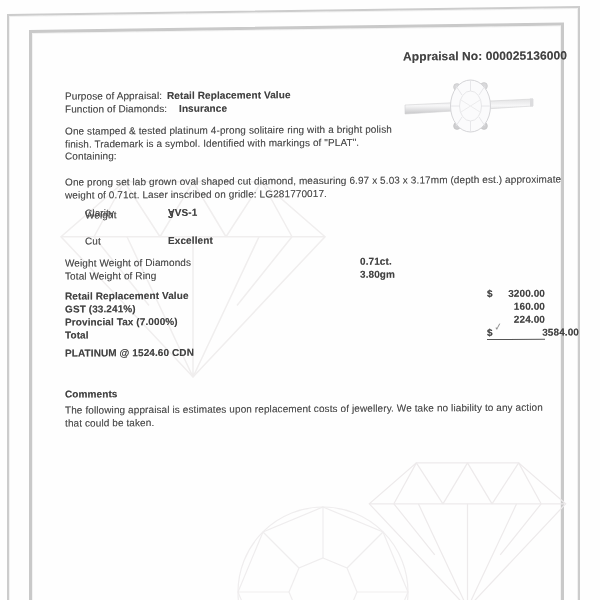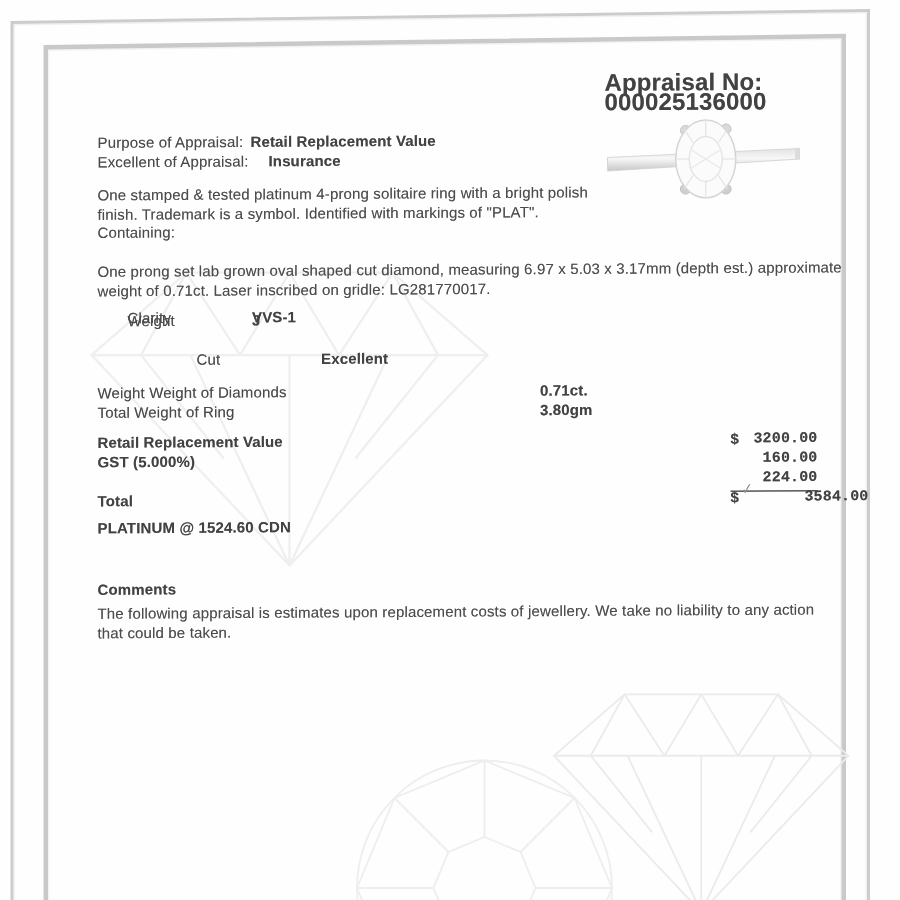--- a/index.html
+++ b/index.html
@@ -12,26 +12,26 @@
     color:#4a4a4a;
   }
   
   .frame{position:absolute;background:transparent;transform-origin:0 0;transform:skewY(-0.8deg);}
   .frame.outer{left:7px;top:14px;width:569px;height:660px;border:2px solid #cccccc;box-shadow:0 0 0 1px #f1f1f1 inset;}
   .frame.inner{left:29px;top:30px;width:529px;height:640px;border:3px solid #c9c9c9;box-shadow:0 0 0 1px #f3f3f3 inset;}
   .wm{position:absolute;pointer-events:none;}
   .content{position:absolute;left:0;top:0;width:600px;height:600px;transform-origin:0 0;transform:skewY(-0.35deg);}
   .t{position:absolute;font-size:10px;line-height:12.5px;letter-spacing:.1px;text-shadow:0 0 .4px rgba(90,90,90,.55);}
   .b{font-weight:bold;color:#424242;}
-  .appr{left:403px;top:53px;font-size:16px;}
+  .appr{left:403px;top:53px;font-size:12px;}
   .lbl{display:inline-block;}
   .para{color:#4c4c4c;}
-  .underlined{border-bottom:1.2px solid #555;padding-bottom:0px;}
+  .underlined{border-bottom:1.2px solid #555;padding-bottom:12px;}
   .dollar{position:absolute;left:487px;}
-  .pv-num{position:absolute;left:487px;width:58px;text-align:right;font-family:Liberation Mono, monospace;}
+  .pv-num{position:absolute;left:487px;width:58px;text-align:right;}
   .tick{position:absolute;left:494px;top:324px;width:12px;height:10px;color:#8f8f8f;font-size:10px;transform:rotate(-8deg);text-shadow:none;}
 </style>
 </head>
 <body>
 
 <div class="page">
 
   <div class="frame outer"></div>
   <div class="frame inner"></div>
 
@@ -83,49 +83,50 @@
   </svg>
 
   <div class="content">
 
     <div class="t b appr">Appraisal No: 000025136000</div>
 
     <div class="t" style="left:65px;top:91px;">
       <span class="lbl" style="width:102px;">Purpose of Appraisal:</span><span class="b">Retail Replacement Value</span>
     </div>
     <div class="t" style="left:65px;top:103.5px;">
-      <span class="lbl" style="width:114px;">Excellent of Appraisal:</span><span class="b">Insurance</span>
+      <span class="lbl" style="width:114px;">Function of Diamonds:</span><span class="b">Insurance</span>
     </div>
 
     <div class="t para" style="left:65px;top:126px;width:338px;">One stamped &amp; tested platinum 4-prong solitaire ring with a bright polish finish.  Trademark is a symbol. Identified with markings of "PLAT".  Containing:</div>
 
     <div class="t para" style="left:65px;top:177px;width:497px;">One prong set lab grown oval shaped cut diamond, measuring 6.97 x 5.03 x 3.17mm (depth est.) approximate weight of 0.71ct. Laser inscribed on gridle: LG281770017.</div>
 
     <div class="t" style="left:85px;top:210px;">
       <span class="lbl" style="width:83px;">Weight</span><span class="b">J</span>
     </div>
     <div class="t" style="left:85px;top:208px;">
       <span class="lbl" style="width:83px;">Clarity</span><span class="b">VVS-1</span>
     </div>
-    <div class="t" style="left:85px;top:236px;margin-left:46px;">
+    <div class="t" style="left:85px;top:236px;">
       <span class="lbl" style="width:83px;">Cut</span><span class="b">Excellent</span>
     </div>
 
     <div class="t" style="left:65px;top:258px;">Weight Weight of Diamonds</div>
     <div class="t b" style="left:360px;top:258px;">0.71ct.</div>
     <div class="t" style="left:65px;top:271px;">Total Weight of Ring</div>
     <div class="t b" style="left:360px;top:271px;">3.80gm</div>
 
     <div class="t b" style="left:65px;top:291px;">Retail Replacement Value</div>
     <div class="t b dollar" style="top:291px;">$</div>
     <div class="t b pv-num" style="top:291px;">3200.00</div>
 
-    <div class="t b" style="left:65px;top:304px;">GST (5.000%)</div>
+    <div class="t b" style="left:65px;top:304px;">GST (33.241%)</div>
     <div class="t b pv-num" style="top:304px;">160.00</div>
 
+    <div class="t b" style="left:65px;top:317px;">Provincial Tax (7.000%)</div>
     <div class="t b pv-num underlined" style="top:317px;">224.00</div>
 
     <div class="t b" style="left:65px;top:330px;">Total</div>
     <div class="t b dollar" style="top:330px;">$</div>
     <div class="t b pv-num" style="top:330px;padding-left:34px;">3584.00</div>
     <div class="tick">✓</div>
 
     <div class="t b" style="left:65px;top:348px;">PLATINUM @ 1524.60 CDN</div>
 
     <div class="t b" style="left:65px;top:389px;text-align:center;">Comments</div>

